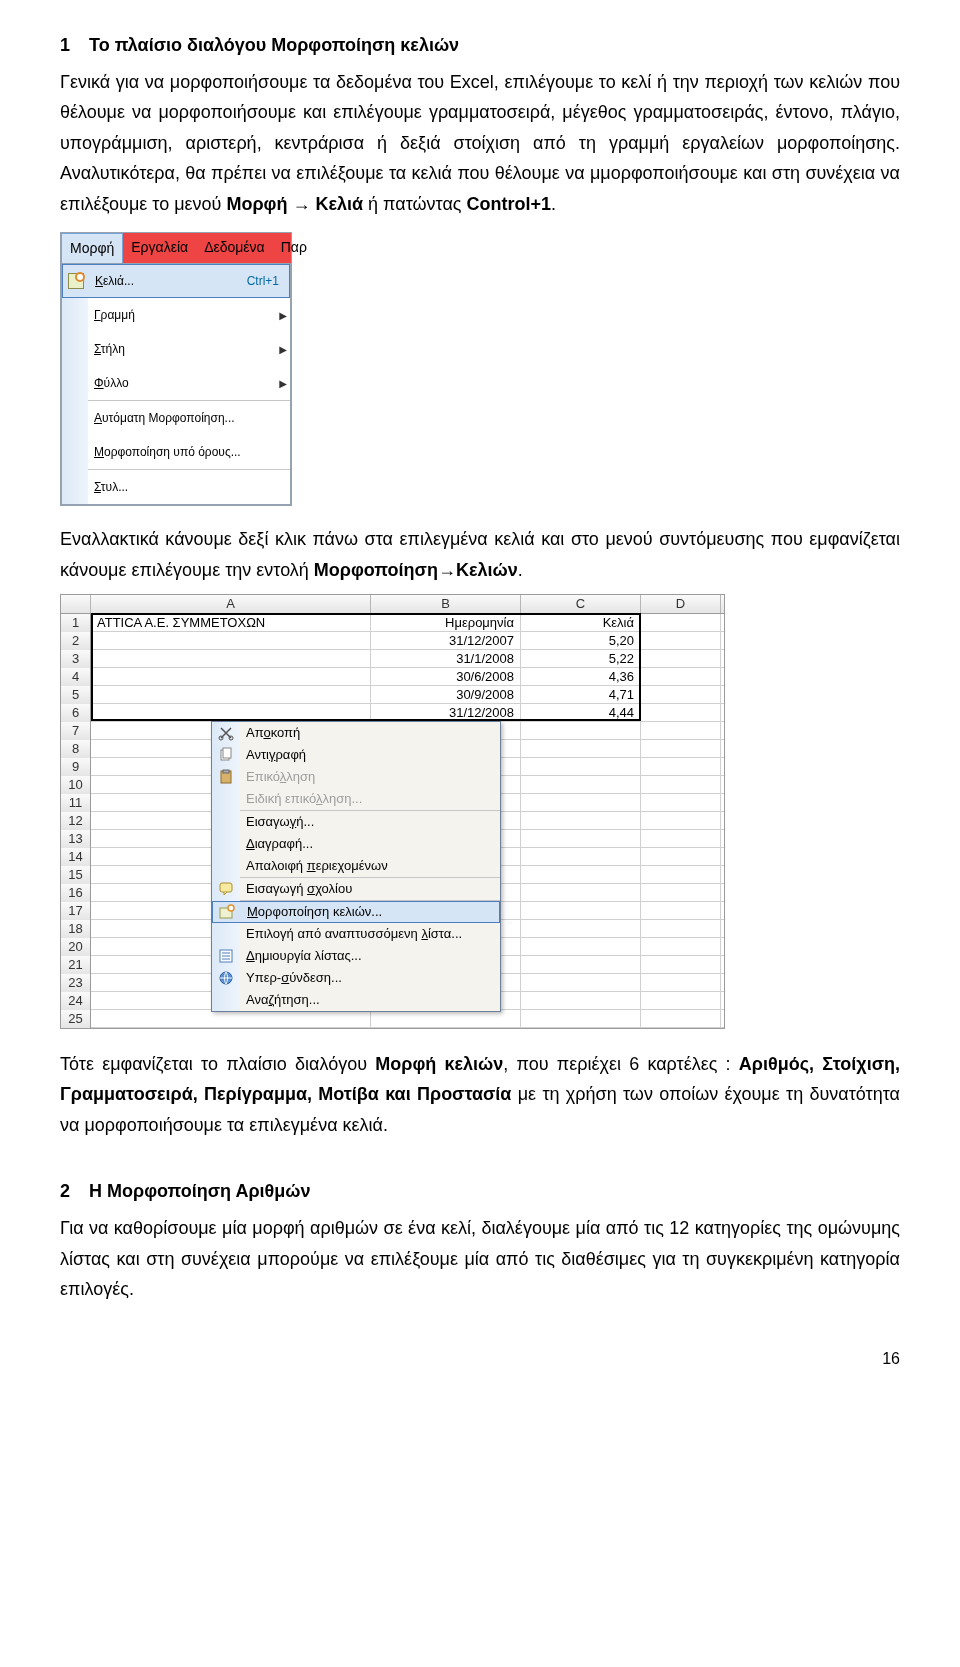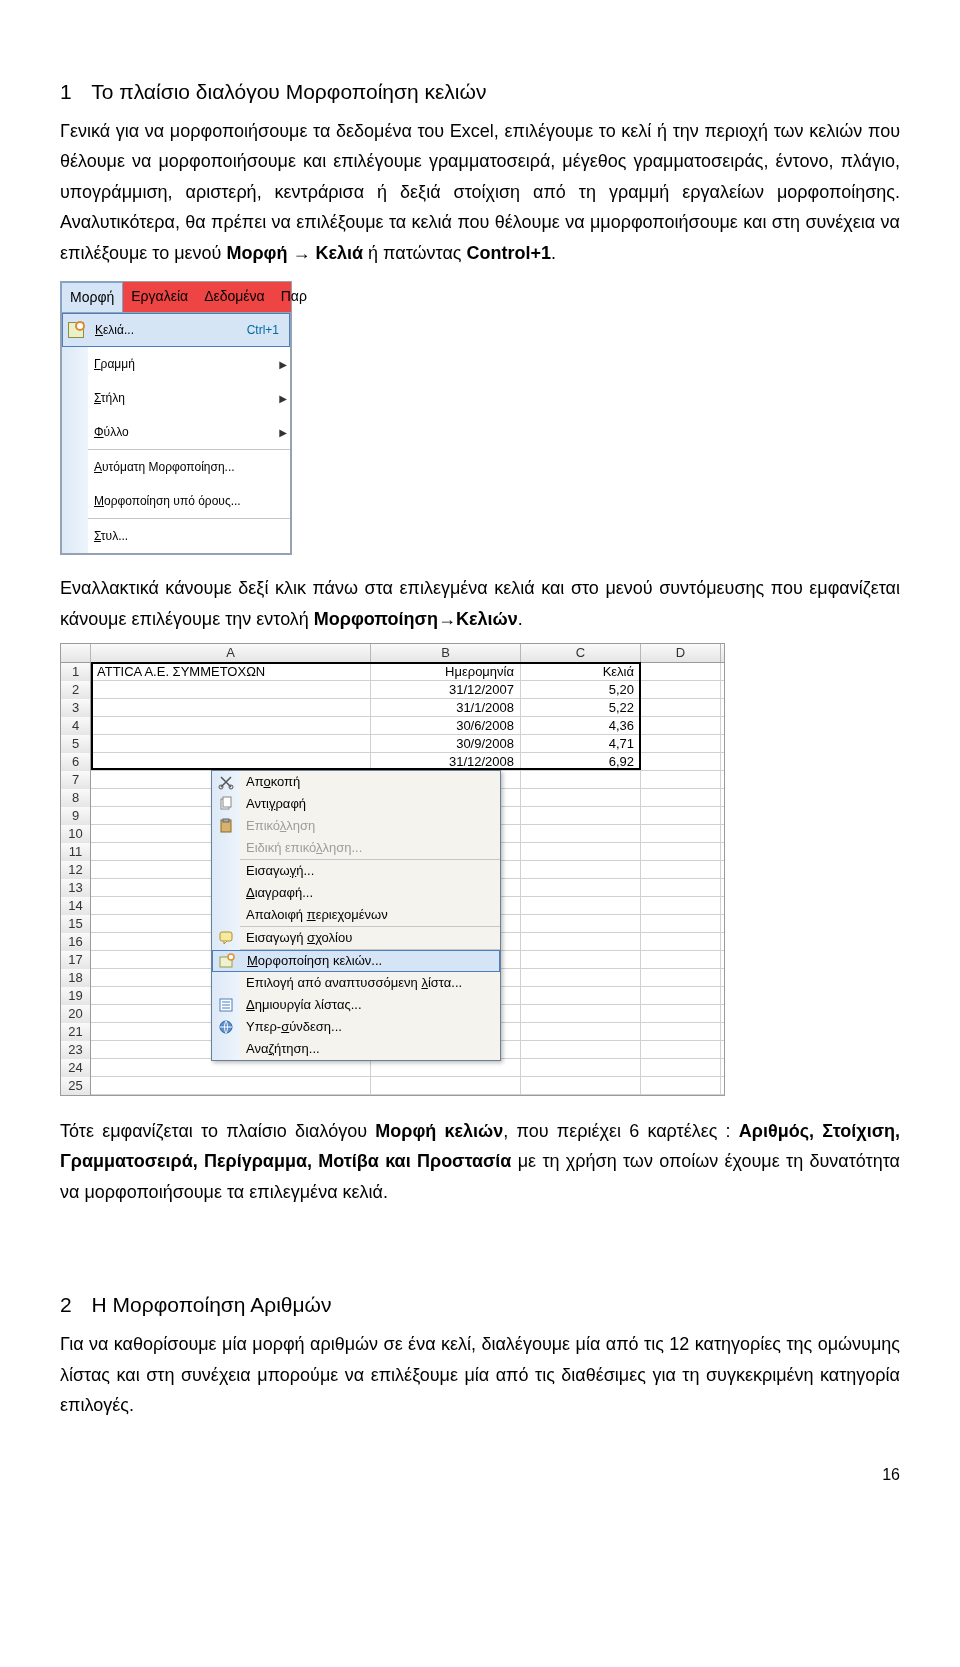--- a/index.html
+++ b/index.html
@@ -6,24 +6,23 @@
   body {
     background: #fff;
     font-family: Arial, Helvetica, sans-serif;
     font-size: 18px;
     line-height: 1.7;
     color: #000;
     width: 960px;
     padding: 30px 60px 30px 60px;
   }
   .heading {
-    font-weight: normal;
-    font-size: 21px;
+    font-weight: bold;
+    font-size: 18px;
     margin-bottom: 6px;
-    margin-top: 44px;
   }
   .heading .num { margin-right: 14px; }
   .para {
     text-align: justify;
     margin-bottom: 6px;
   }
   .bold { font-weight: bold; }
   .menu-screenshot-1 {
     margin: 12px 0 18px 0;
     background: #F4F3EE;
@@ -295,21 +294,21 @@
         <div class="ss-rowhdr" data-interactable="true">5</div>
         <div class="ss-cell colA" data-interactable="true"></div>
         <div class="ss-cell colB" data-interactable="true" style="text-align: right;">30/9/2008</div>
         <div class="ss-cell colC" data-interactable="true" style="text-align: right;">4,71</div>
         <div class="ss-cell colD" data-interactable="true"></div>
       </div>
       <div class="ss-row" data-interactable="false">
         <div class="ss-rowhdr" data-interactable="true">6</div>
         <div class="ss-cell colA" data-interactable="true"></div>
         <div class="ss-cell colB" data-interactable="true" style="text-align: right;">31/12/2008</div>
-        <div class="ss-cell colC" data-interactable="true" style="text-align: right;">6,92</div>
+        <div class="ss-cell colC" data-interactable="true" style="text-align: right;">4,44</div>
         <div class="ss-cell colD" data-interactable="true"></div>
       </div>
       <div class="ss-row" data-interactable="false">
         <div class="ss-rowhdr" data-interactable="true">7</div>
         <div class="ss-cell colA" data-interactable="true"></div>
         <div class="ss-cell colB" data-interactable="true"></div>
         <div class="ss-cell colC" data-interactable="true"></div>
         <div class="ss-cell colD" data-interactable="true"></div>
       </div>
       <div class="ss-row" data-interactable="false">
@@ -377,27 +376,20 @@
       </div>
       <div class="ss-row" data-interactable="false">
         <div class="ss-rowhdr" data-interactable="true">17</div>
         <div class="ss-cell colA" data-interactable="true"></div>
         <div class="ss-cell colB" data-interactable="true"></div>
         <div class="ss-cell colC" data-interactable="true"></div>
         <div class="ss-cell colD" data-interactable="true"></div>
       </div>
       <div class="ss-row" data-interactable="false">
         <div class="ss-rowhdr" data-interactable="true">18</div>
-        <div class="ss-cell colA" data-interactable="true"></div>
-        <div class="ss-cell colB" data-interactable="true"></div>
-        <div class="ss-cell colC" data-interactable="true"></div>
-        <div class="ss-cell colD" data-interactable="true"></div>
-      </div>
-      <div class="ss-row" data-interactable="false">
-        <div class="ss-rowhdr" data-interactable="true">19</div>
         <div class="ss-cell colA" data-interactable="true"></div>
         <div class="ss-cell colB" data-interactable="true"></div>
         <div class="ss-cell colC" data-interactable="true"></div>
         <div class="ss-cell colD" data-interactable="true"></div>
       </div>
       <div class="ss-row" data-interactable="false">
         <div class="ss-rowhdr" data-interactable="true">20</div>
         <div class="ss-cell colA" data-interactable="true"></div>
         <div class="ss-cell colB" data-interactable="true"></div>
         <div class="ss-cell colC" data-interactable="true"></div>

